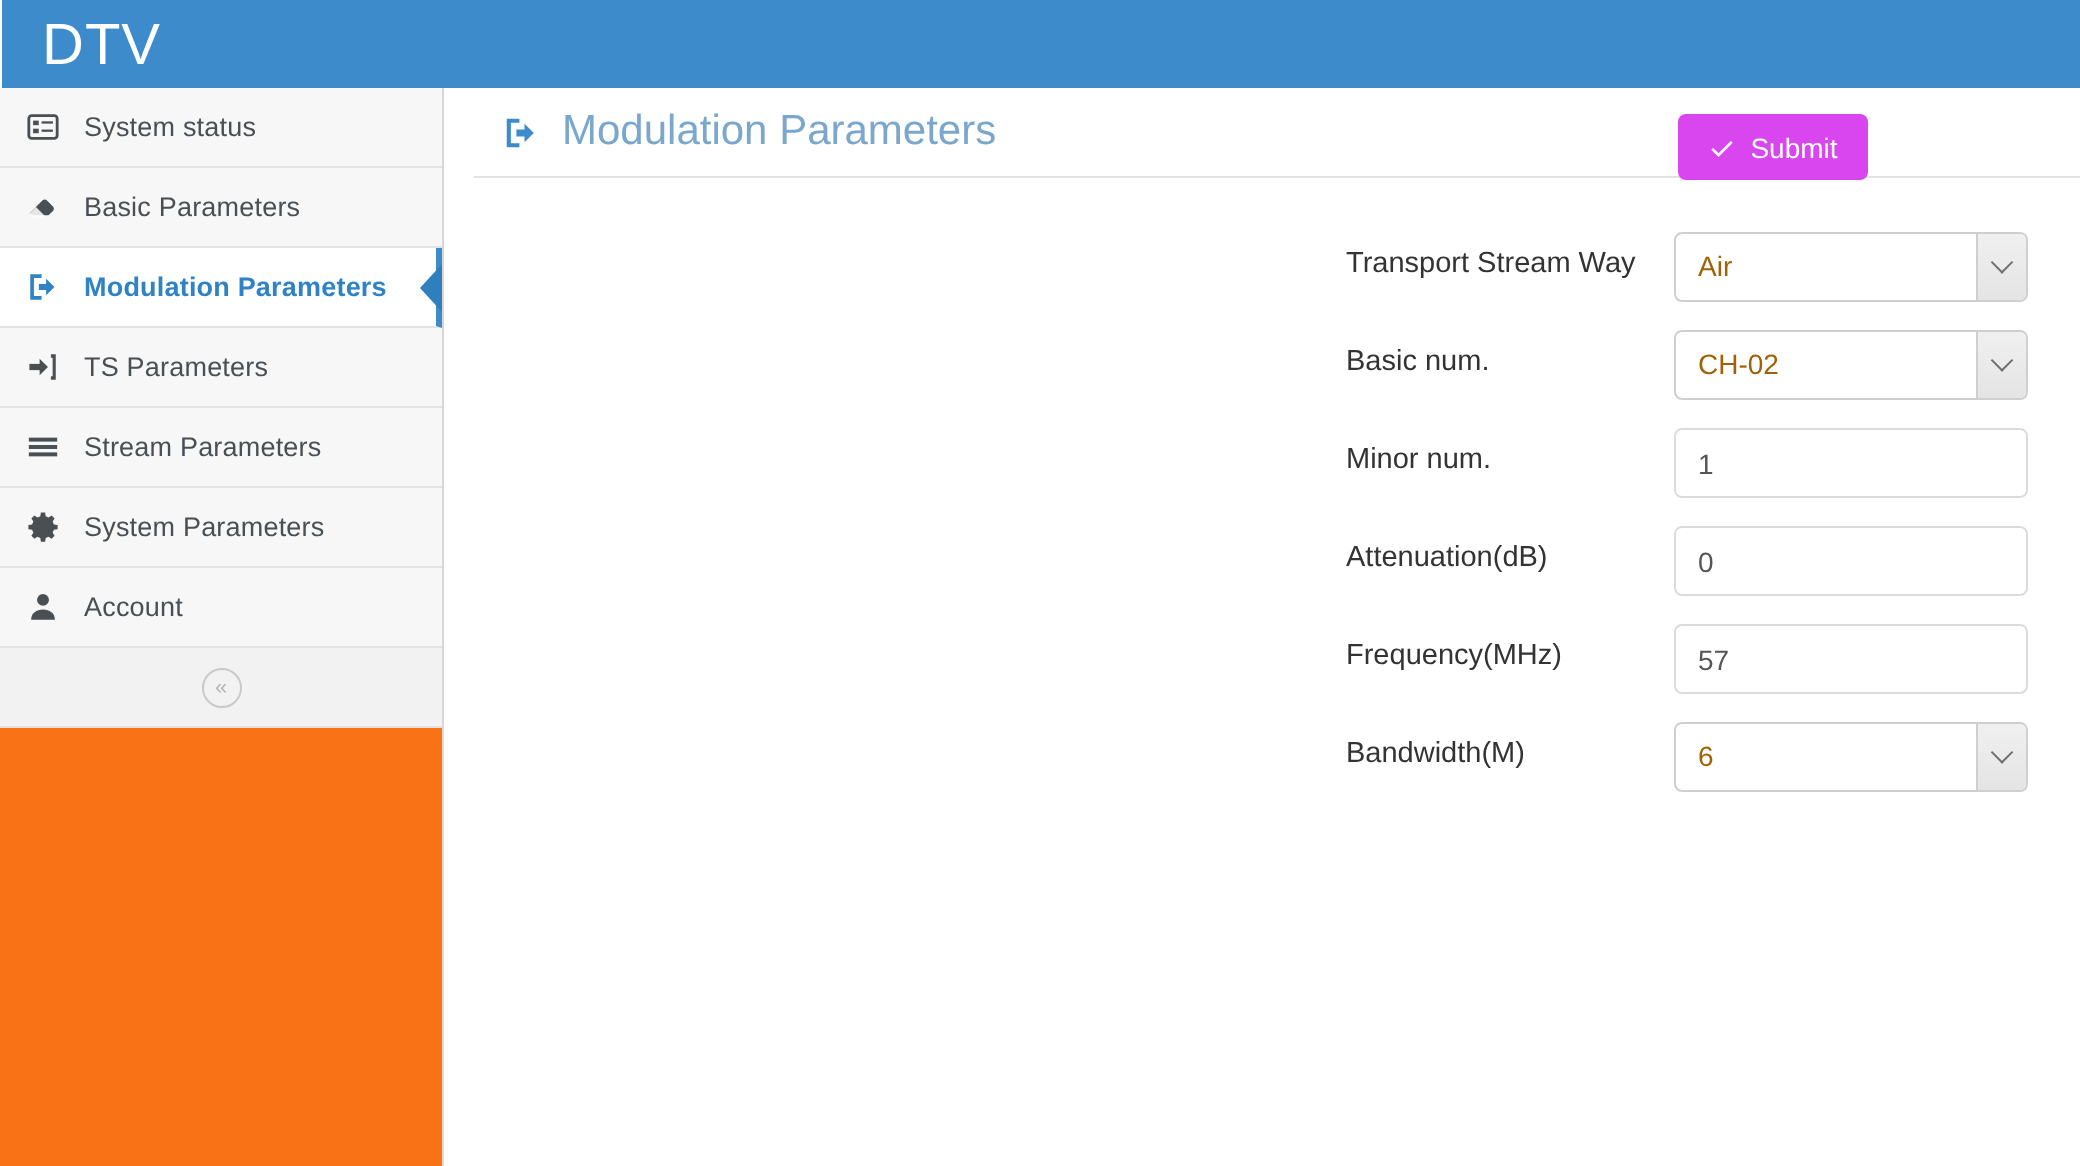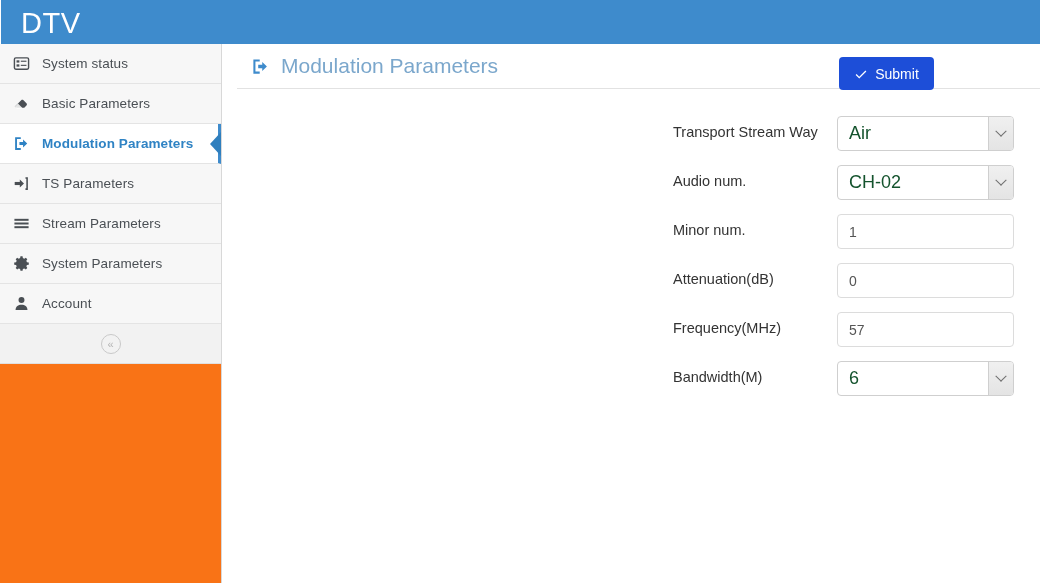--- a/index.html
+++ b/index.html
@@ -192,22 +192,22 @@
     background: #ffffff;
     position: relative;
     overflow: hidden;
     cursor: pointer;
   }
   .sel-wrap .sel-val {
     position: absolute;
     left: 11px;
     top: 0;
     line-height: 33px;
-    font-size: 18px;
-    color: #14532d;
+    font-size: 14px;
+    color: #a16207;
   }
   .sel-wrap .sel-btn {
     position: absolute;
     right: 0; top: 0;
     width: 25px;
     height: 100%;
     background: linear-gradient(#f0f0f0, #e4e4e4);
     border-left: 1px solid #cfcfcf;
     display: flex;
     align-items: center;
@@ -347,21 +347,21 @@
         <div class="fctl">
           <div class="sel-wrap">
             <span class="sel-val">Air</span>
             <span class="sel-btn">
               <span class="chev"></span>
             </span>
           </div>
         </div>
       </div>
       <div class="frow">
-        <span class="flabel">Audio num.</span>
+        <span class="flabel">Basic num.</span>
         <div class="fctl">
           <div class="sel-wrap">
             <span class="sel-val">CH-02</span>
             <span class="sel-btn">
               <span class="chev"></span>
             </span>
           </div>
         </div>
       </div>
       <div class="frow">
@@ -383,21 +383,21 @@
             <span class="sel-val">6</span>
             <span class="sel-btn">
               <span class="chev"></span>
             </span>
           </div>
         </div>
       </div>
     </div>
 
   <div id="submit-row">
-    <button id="submit-btn" style="background: #1d4ed8;">
+    <button id="submit-btn" style="background: #d946ef;">
       <span class="chk">
         <svg width="14" height="14" viewBox="0 0 24 24" fill="currentColor" aria-hidden="true">
           <path d="M9 16.6L4.4 12l-1.6 1.6L9 19.8 21.2 7.6 19.6 6z"></path>
         </svg>
       </span>
       <span>Submit</span>
     </button>
   </div>
 
 </div>

